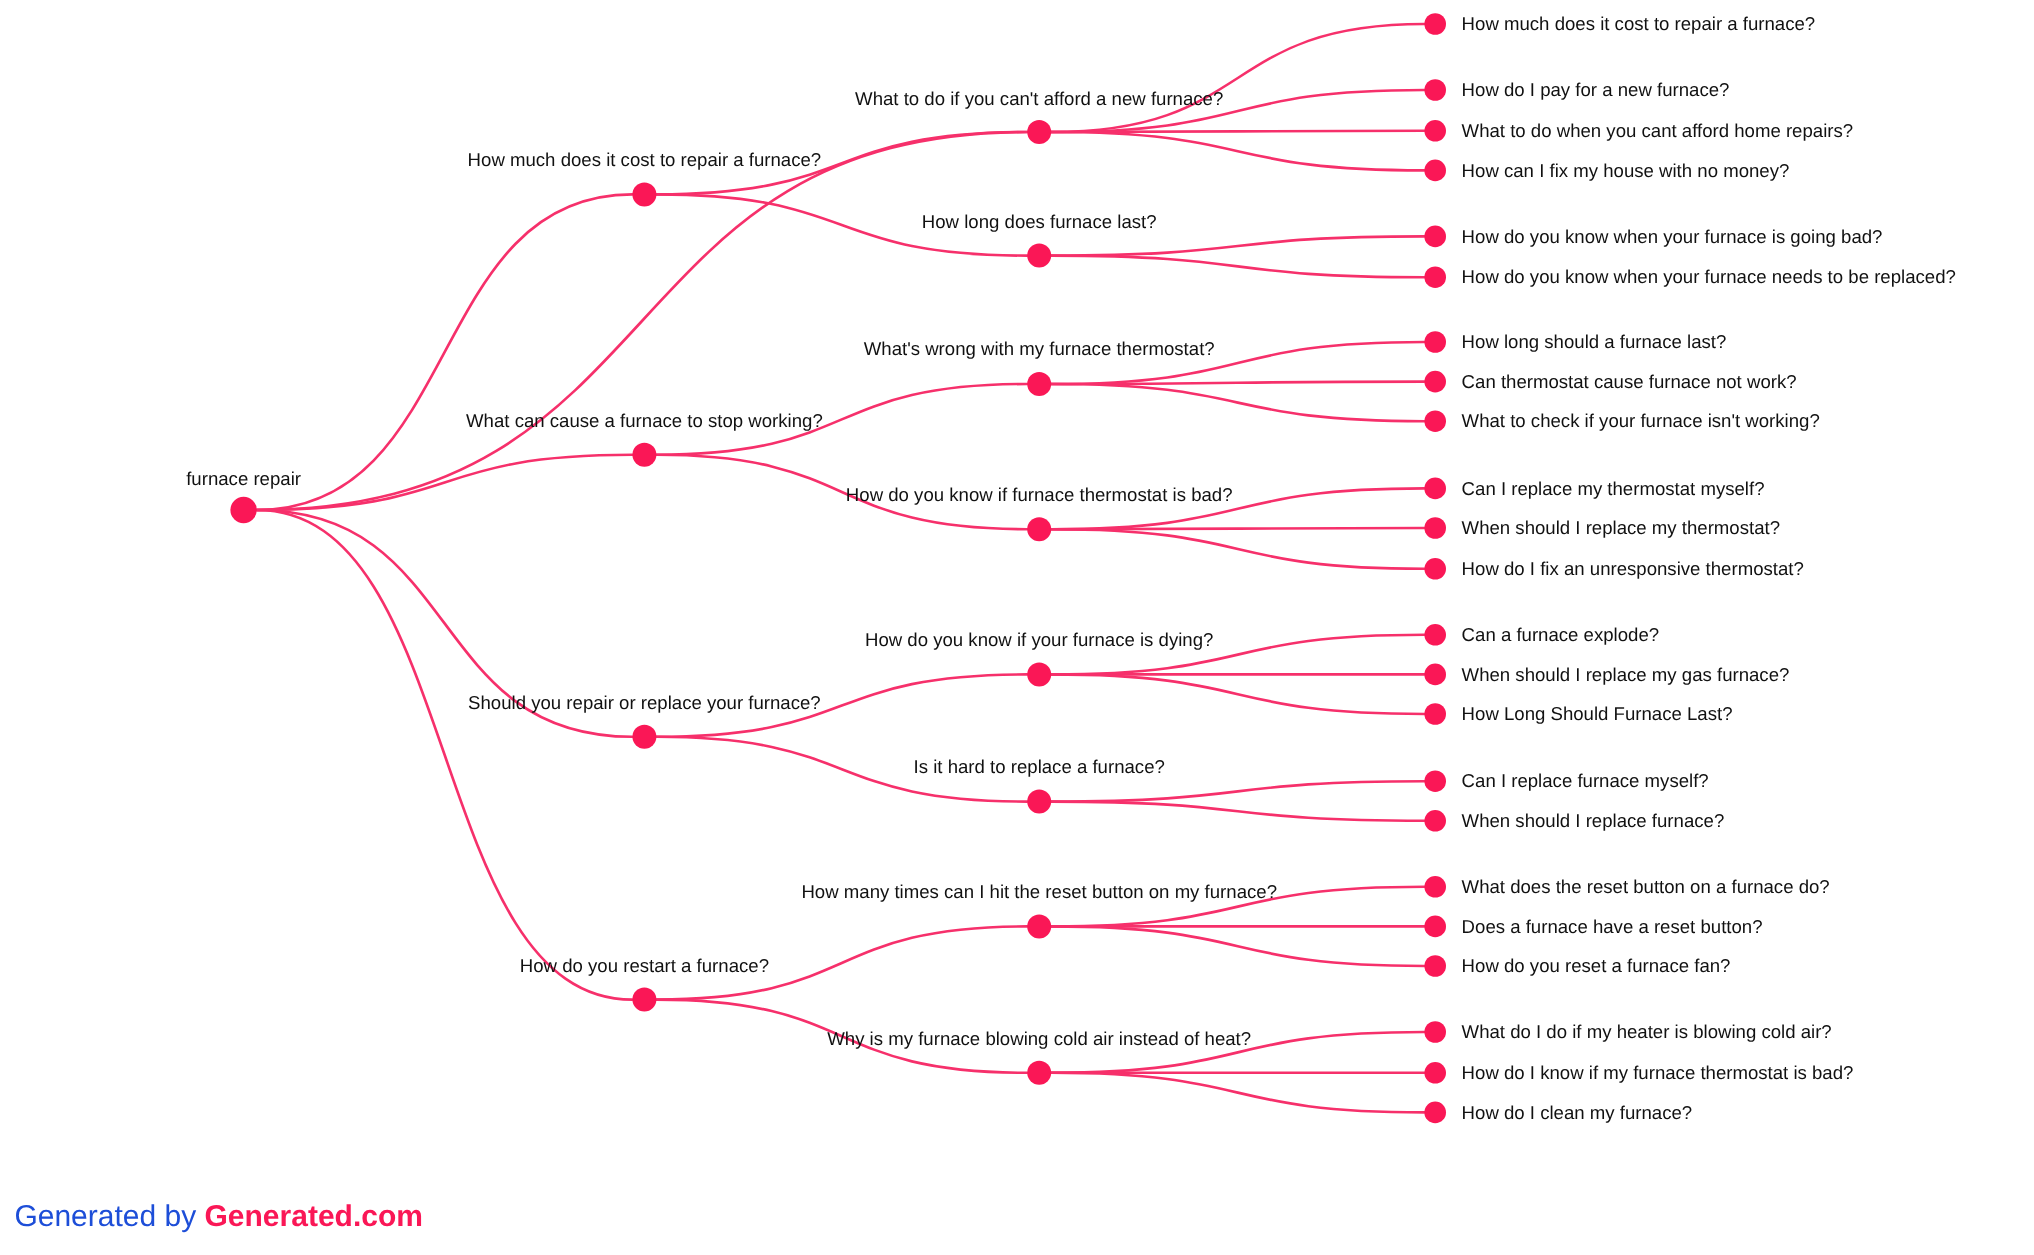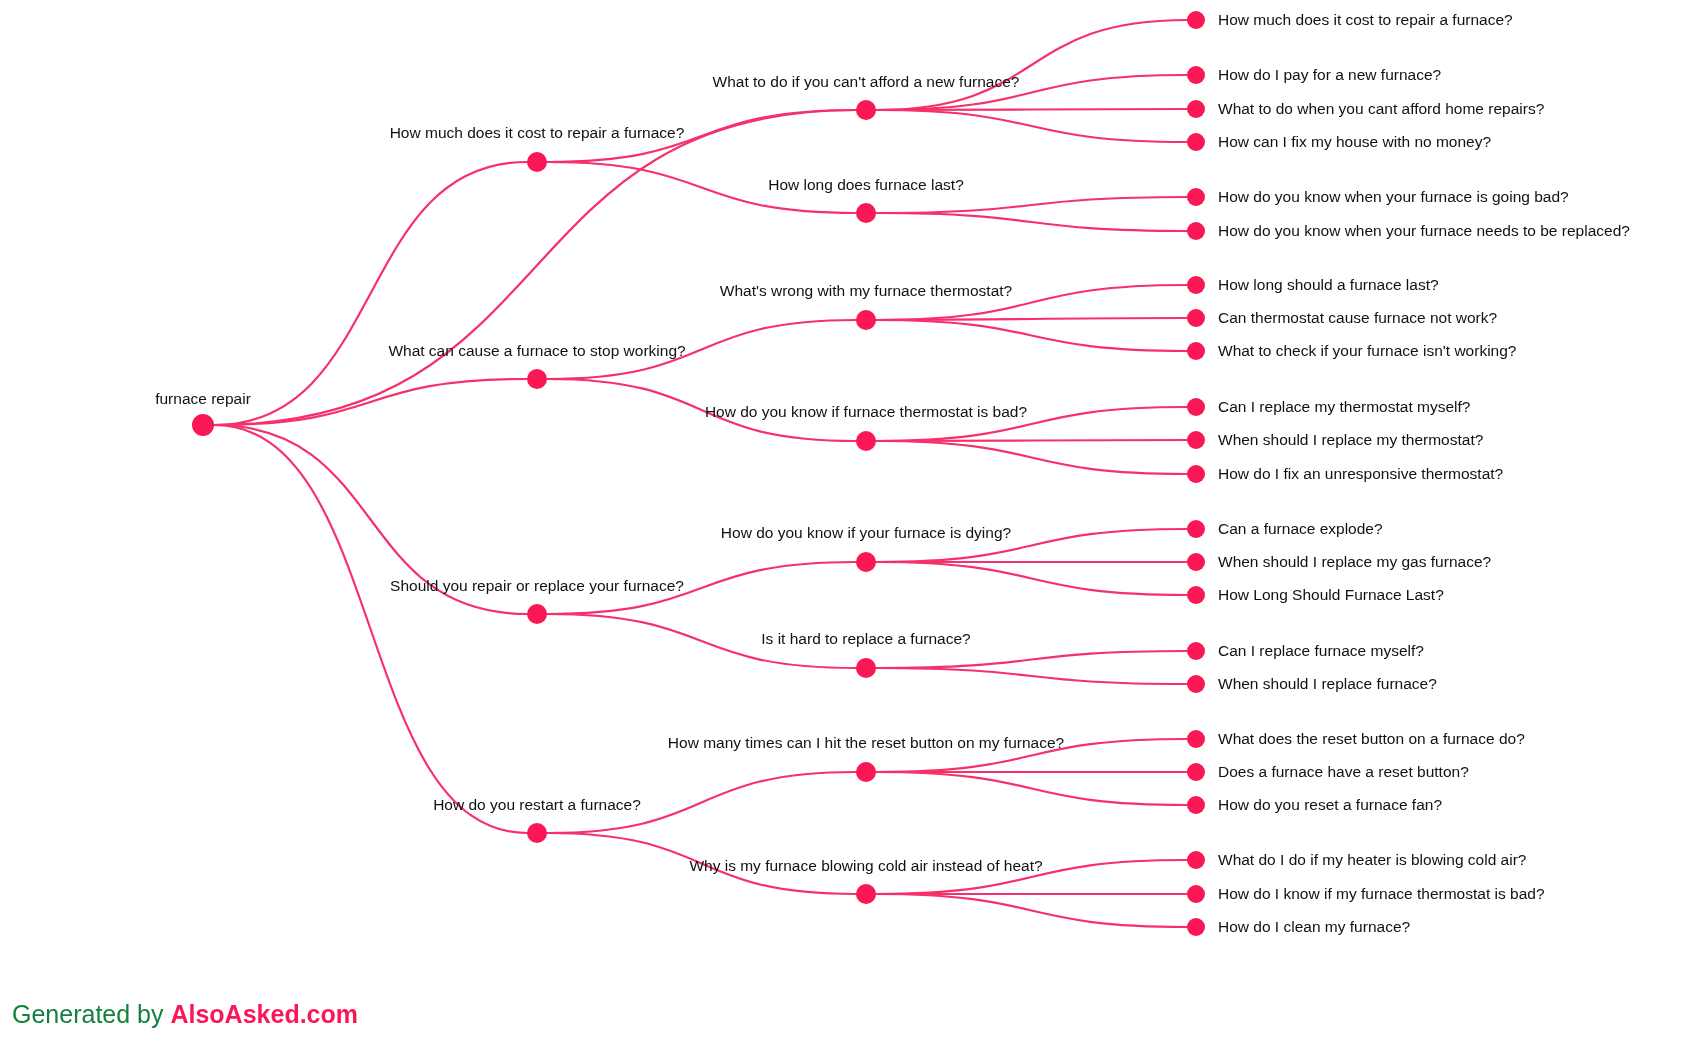--- a/index.html
+++ b/index.html
@@ -43,21 +43,21 @@
   }
   #footer {
     position: absolute;
     left: 12px;
     top: 1000px;
     font-size: 25px;
     font-family: "Liberation Sans", sans-serif;
     white-space: nowrap;
   }
   #footer .gen {
-    color: #15803d;
+    color: #1d4ed8;
   }
   #footer .brand {
     color: #FA1756;
     font-weight: bold;
   }
 </style>
 </head>
 <body>
 
 <svg id="canvas" viewBox="0 0 1695 1046">
@@ -171,14 +171,14 @@
       <text class="node-label label-right" fill="#111111" x="1218" y="740">What does the reset button on a furnace do?</text>
       <text class="node-label label-right" fill="#111111" x="1218" y="773">Does a furnace have a reset button?</text>
       <text class="node-label label-right" fill="#111111" x="1218" y="806">How do you reset a furnace fan?</text>
       <text class="node-label label-right" fill="#111111" x="1218" y="861">What do I do if my heater is blowing cold air?</text>
       <text class="node-label label-right" fill="#111111" x="1218" y="895">How do I know if my furnace thermostat is bad?</text>
       <text class="node-label label-right" fill="#111111" x="1218" y="928">How do I clean my furnace?</text>
     </g>
 </svg>
 
 <div id="footer">
-  <span class="gen">Generated by </span><span class="brand">AlsoAsked.com</span>
+  <span class="gen">Generated by </span><span class="brand">Generated.com</span>
 </div>
 
 </body></html>

